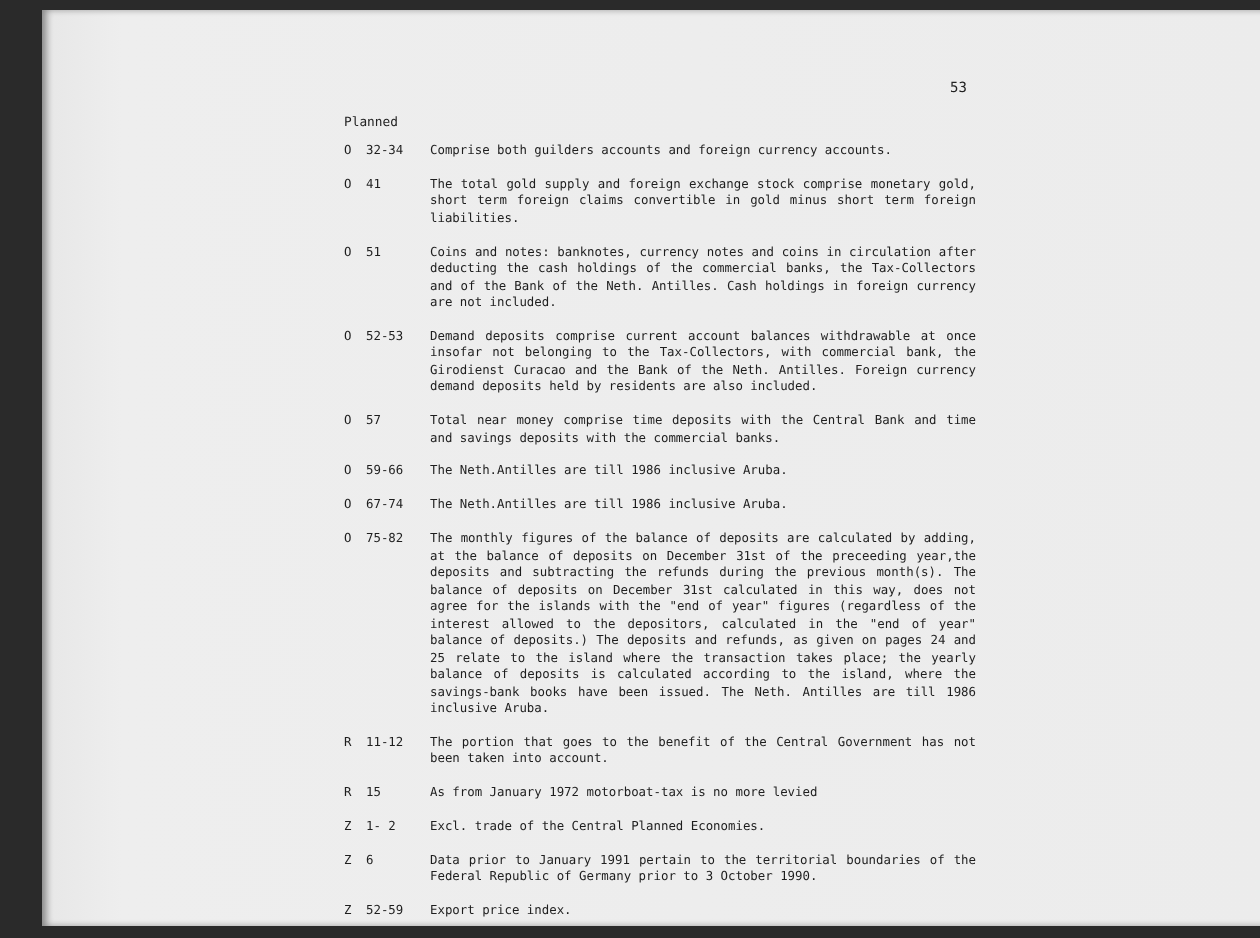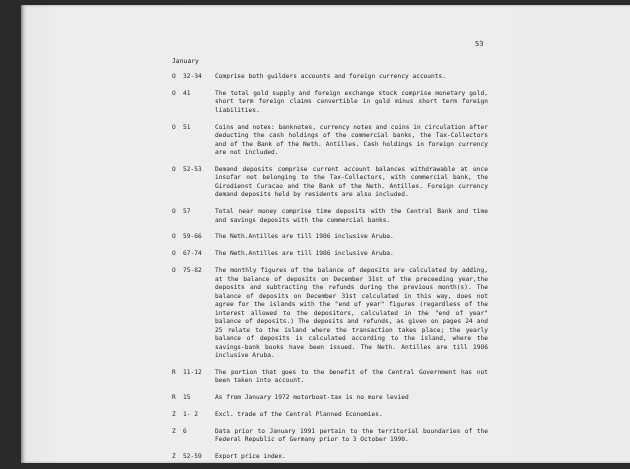--- a/index.html
+++ b/index.html
@@ -55,21 +55,21 @@
     white-space: pre-line;
   }
 </style>
 </head>
 <body>
 
 <div class="page">
   <div class="page-edge-right"></div>
 
   <div class="page-number">53</div>
-  <div class="column-heading">January</div>
+  <div class="column-heading">Planned</div>
 
   <div class="notes">
     <div class="note">
       <span class="note-code">O</span>
       <span class="note-range">32-34</span>
       <span class="note-text">Comprise both guilders accounts and foreign currency accounts.</span>
     </div>
     <div class="note">
       <span class="note-code">O</span>
       <span class="note-range">41</span>

